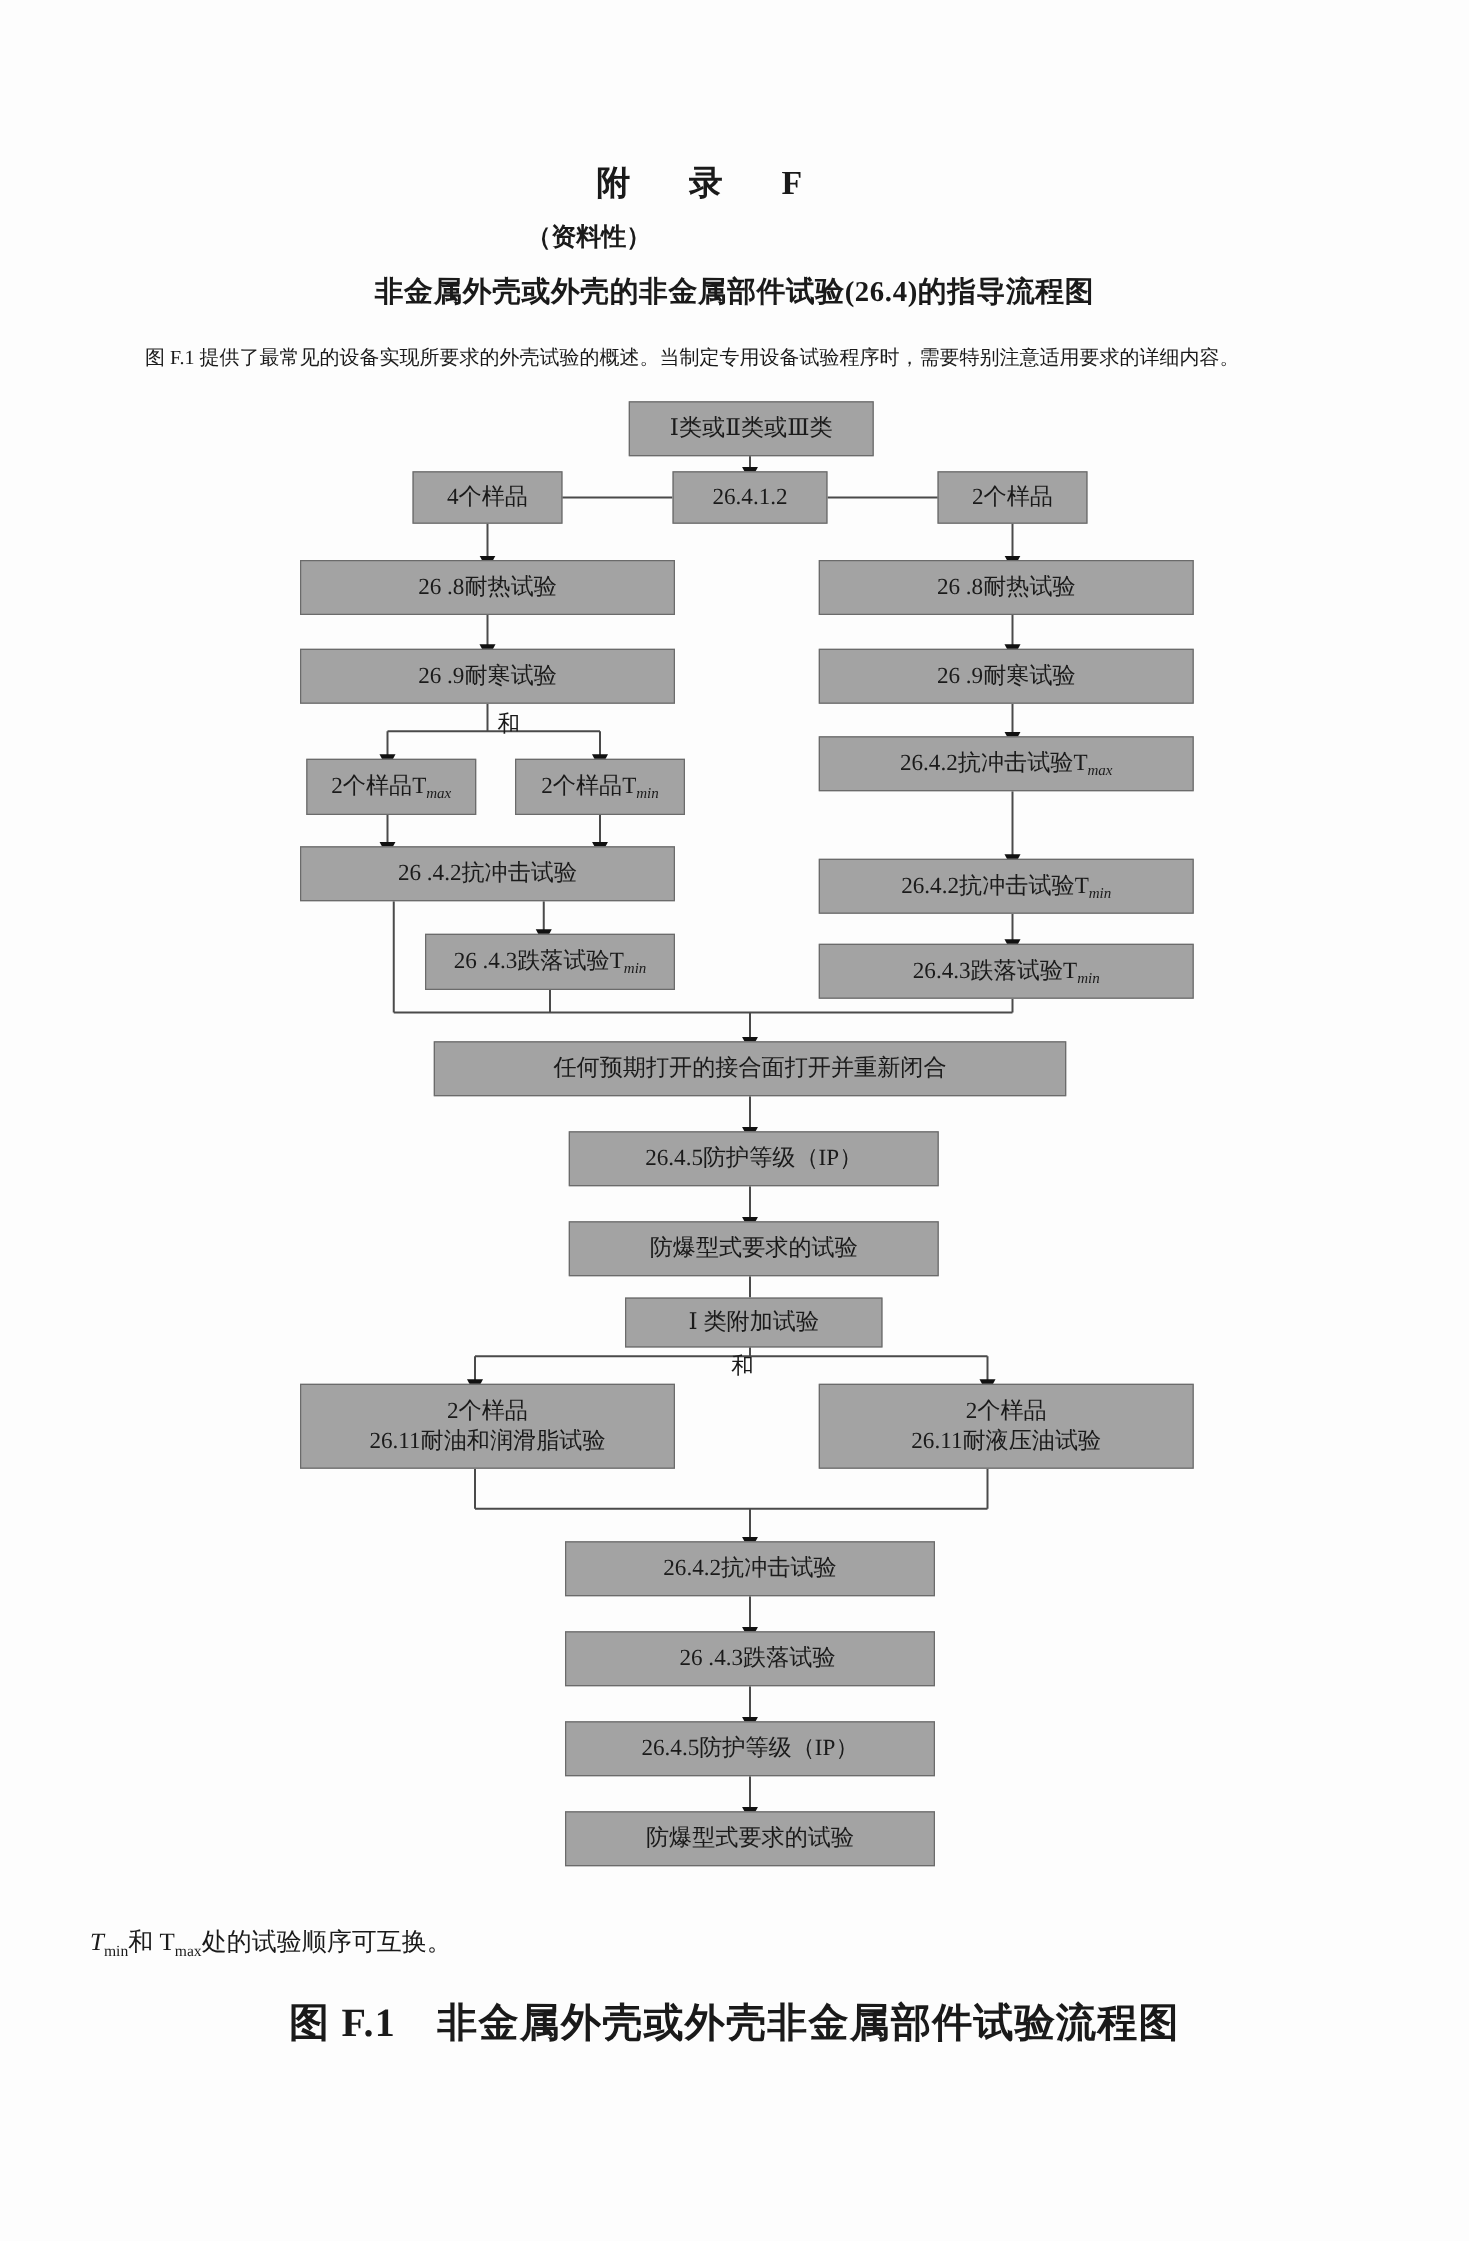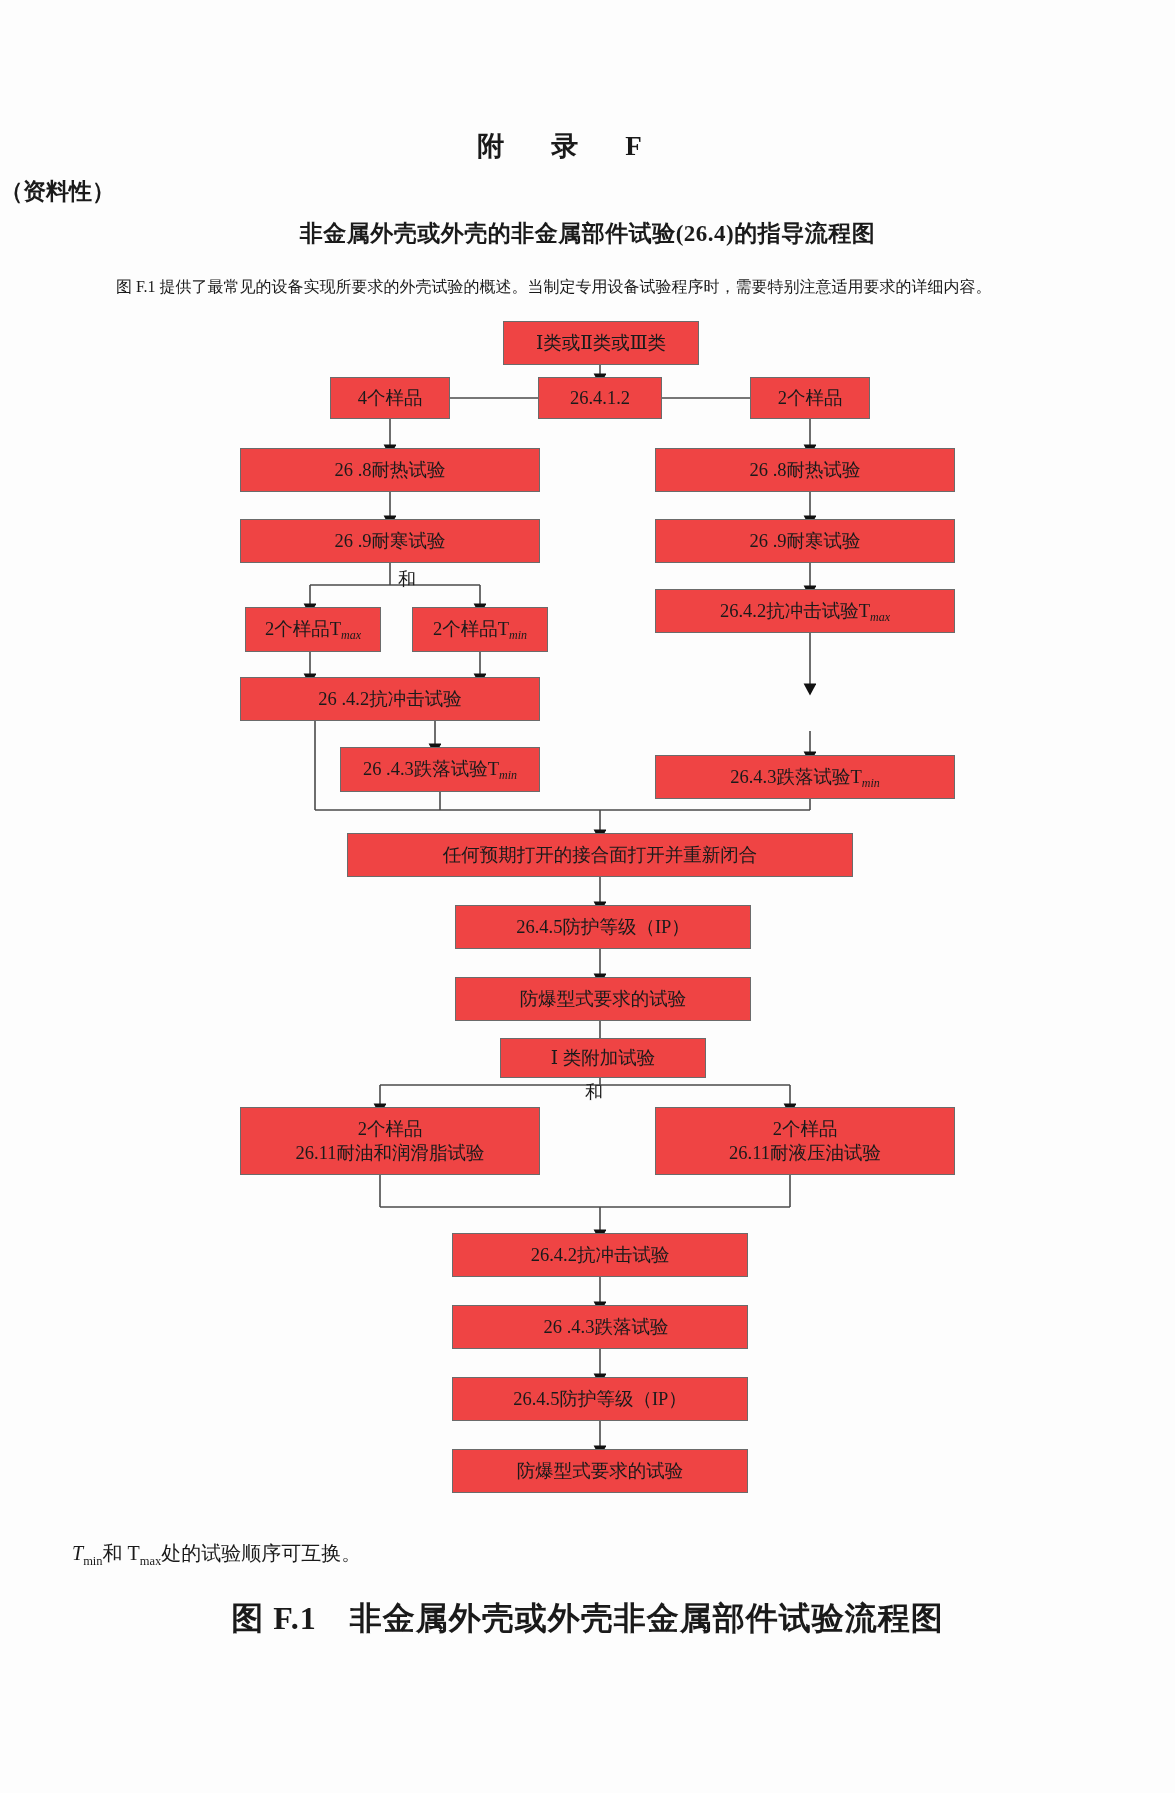--- a/index.html
+++ b/index.html
@@ -30,21 +30,22 @@
     font-weight: bold;
     letter-spacing: 10px;
     font-family: "Liberation Serif", "DejaVu Serif", serif;
     padding-left: 30px;
   }
   .appendix-kind {
     position: absolute;
     top: 176px;
     left: 0;
     width: 942px;
-    font-size: 23px;
+    text-align: center;
+    font-size: 20px;
     font-weight: bold;
   }
   .appendix-subject {
     position: absolute;
     top: 218px;
     left: 0;
     width: 1175px;
     text-align: center;
     font-size: 23px;
     font-weight: bold;
@@ -67,21 +68,21 @@
     position: absolute;
     top: 355px;
     left: 0;
     width: 1175px;
     height: 1180px;
   }
   .node {
     position: absolute;
     box-sizing: border-box;
     border: 1.6px solid #6b6b6b;
-    background: #ef4444;
+    background: #a3a3a3;
     display: flex;
     align-items: center;
     justify-content: center;
     font-size: 18.5px;
     line-height: 1.32;
     text-align: center;
     white-space: nowrap;
     font-family: "Liberation Serif", "DejaVu Serif", serif;
   }
   .node.two-line { white-space: normal; flex-direction: column; }
@@ -262,20 +263,25 @@
     <div class="node" style="left:655px; top:164px; width:300px; height:44px;">
       <span>26 .9耐寒试验</span>
     </div>
 
     <div class="node" style="left:655px; top:234px; width:300px; height:44px;align-items:center;">
       <span>
         <span>26.4.2抗冲击试验T</span><sub class="ital">max</sub>
       </span>
     </div>
 
+    <div class="node" style="left:655px; top:332px; width:300px; height:44px;">
+      <span>
+        <span>26.4.2抗冲击试验T</span><sub class="ital">min</sub>
+      </span>
+    </div>
 
     <div class="node" style="left:655px; top:400px; width:300px; height:44px;">
       <span>
         <span>26.4.3跌落试验T</span><sub class="ital">min</sub>
       </span>
     </div>
 
     <div class="node" style="left:347px; top:478px; width:506px; height:44px;">
       <span>任何预期打开的接合面打开并重新闭合</span>
     </div>

